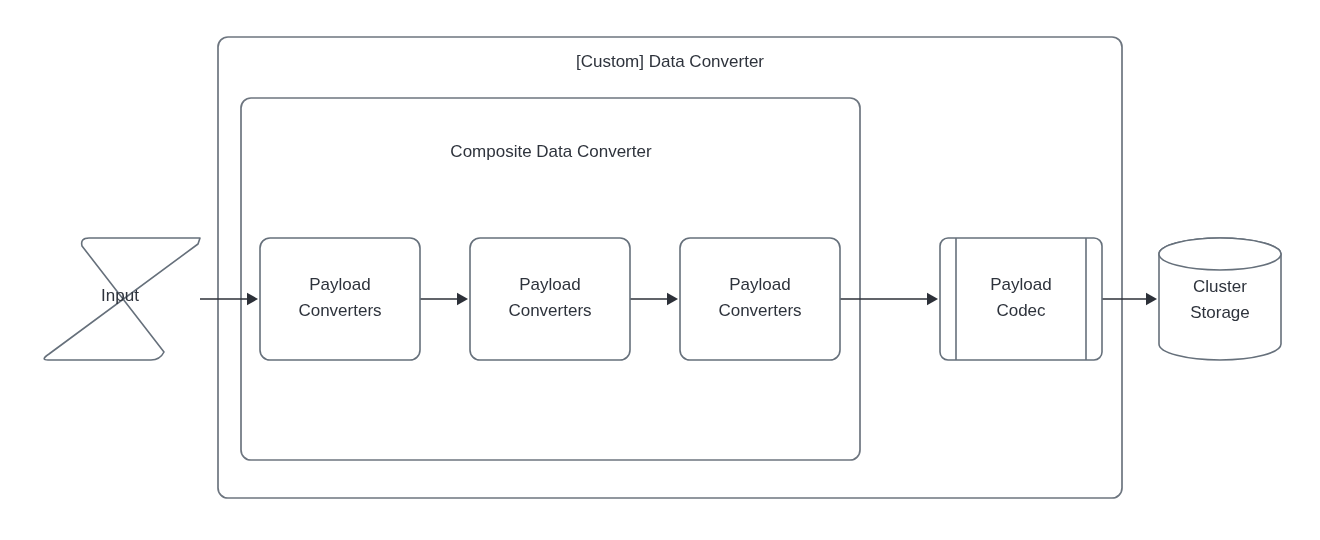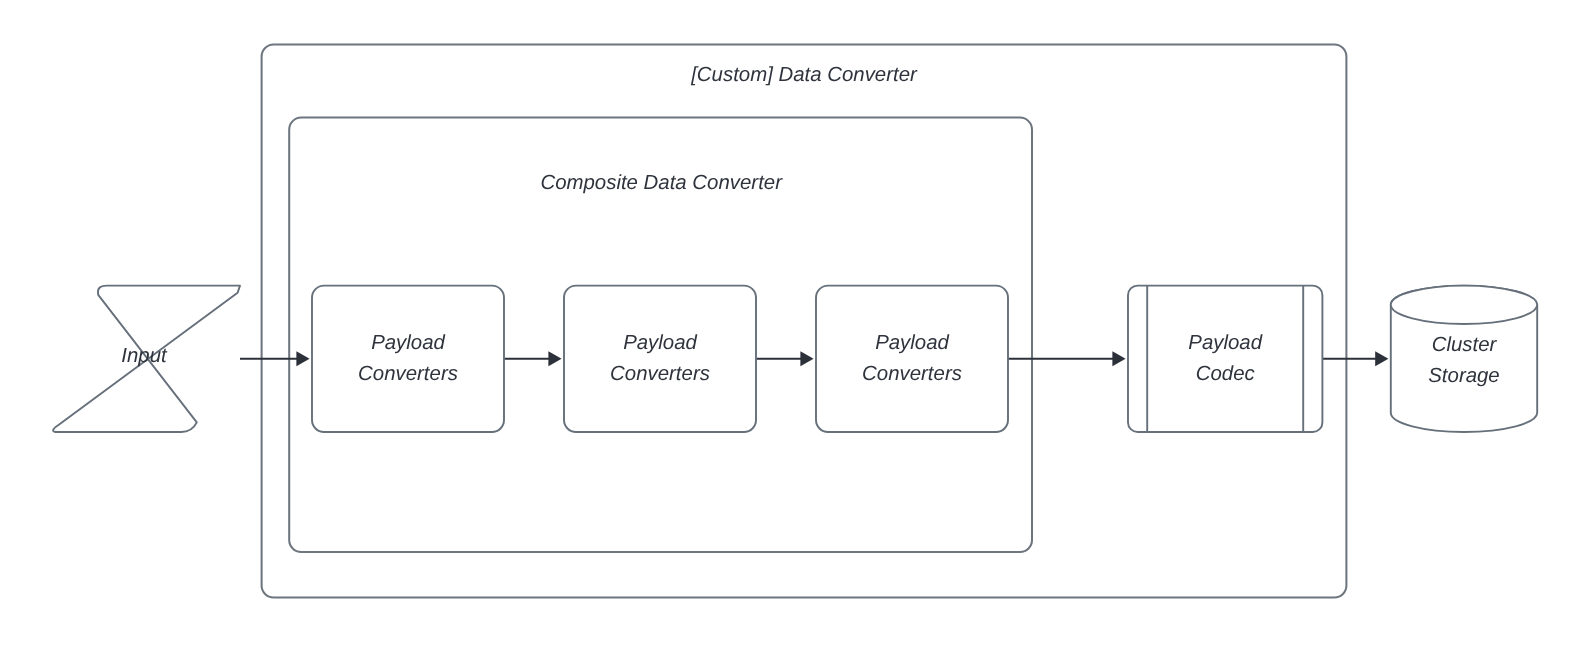--- a/index.html
+++ b/index.html
@@ -10,21 +10,20 @@
   body {
     width: 1320px;
     height: 540px;
     font-family: "Liberation Sans", sans-serif;
     overflow: hidden;
   }
   #diagram-root {
     position: relative;
     width: 1320px;
     height: 500px;
-    font-style: italic;
   }
   svg#diagram {
     display: block;
     width: 1320px;
     height: 540px;
     background: #ffffff;
   }
   .shape-stroke {
     fill: #ffffff;
     stroke: #66707b;

